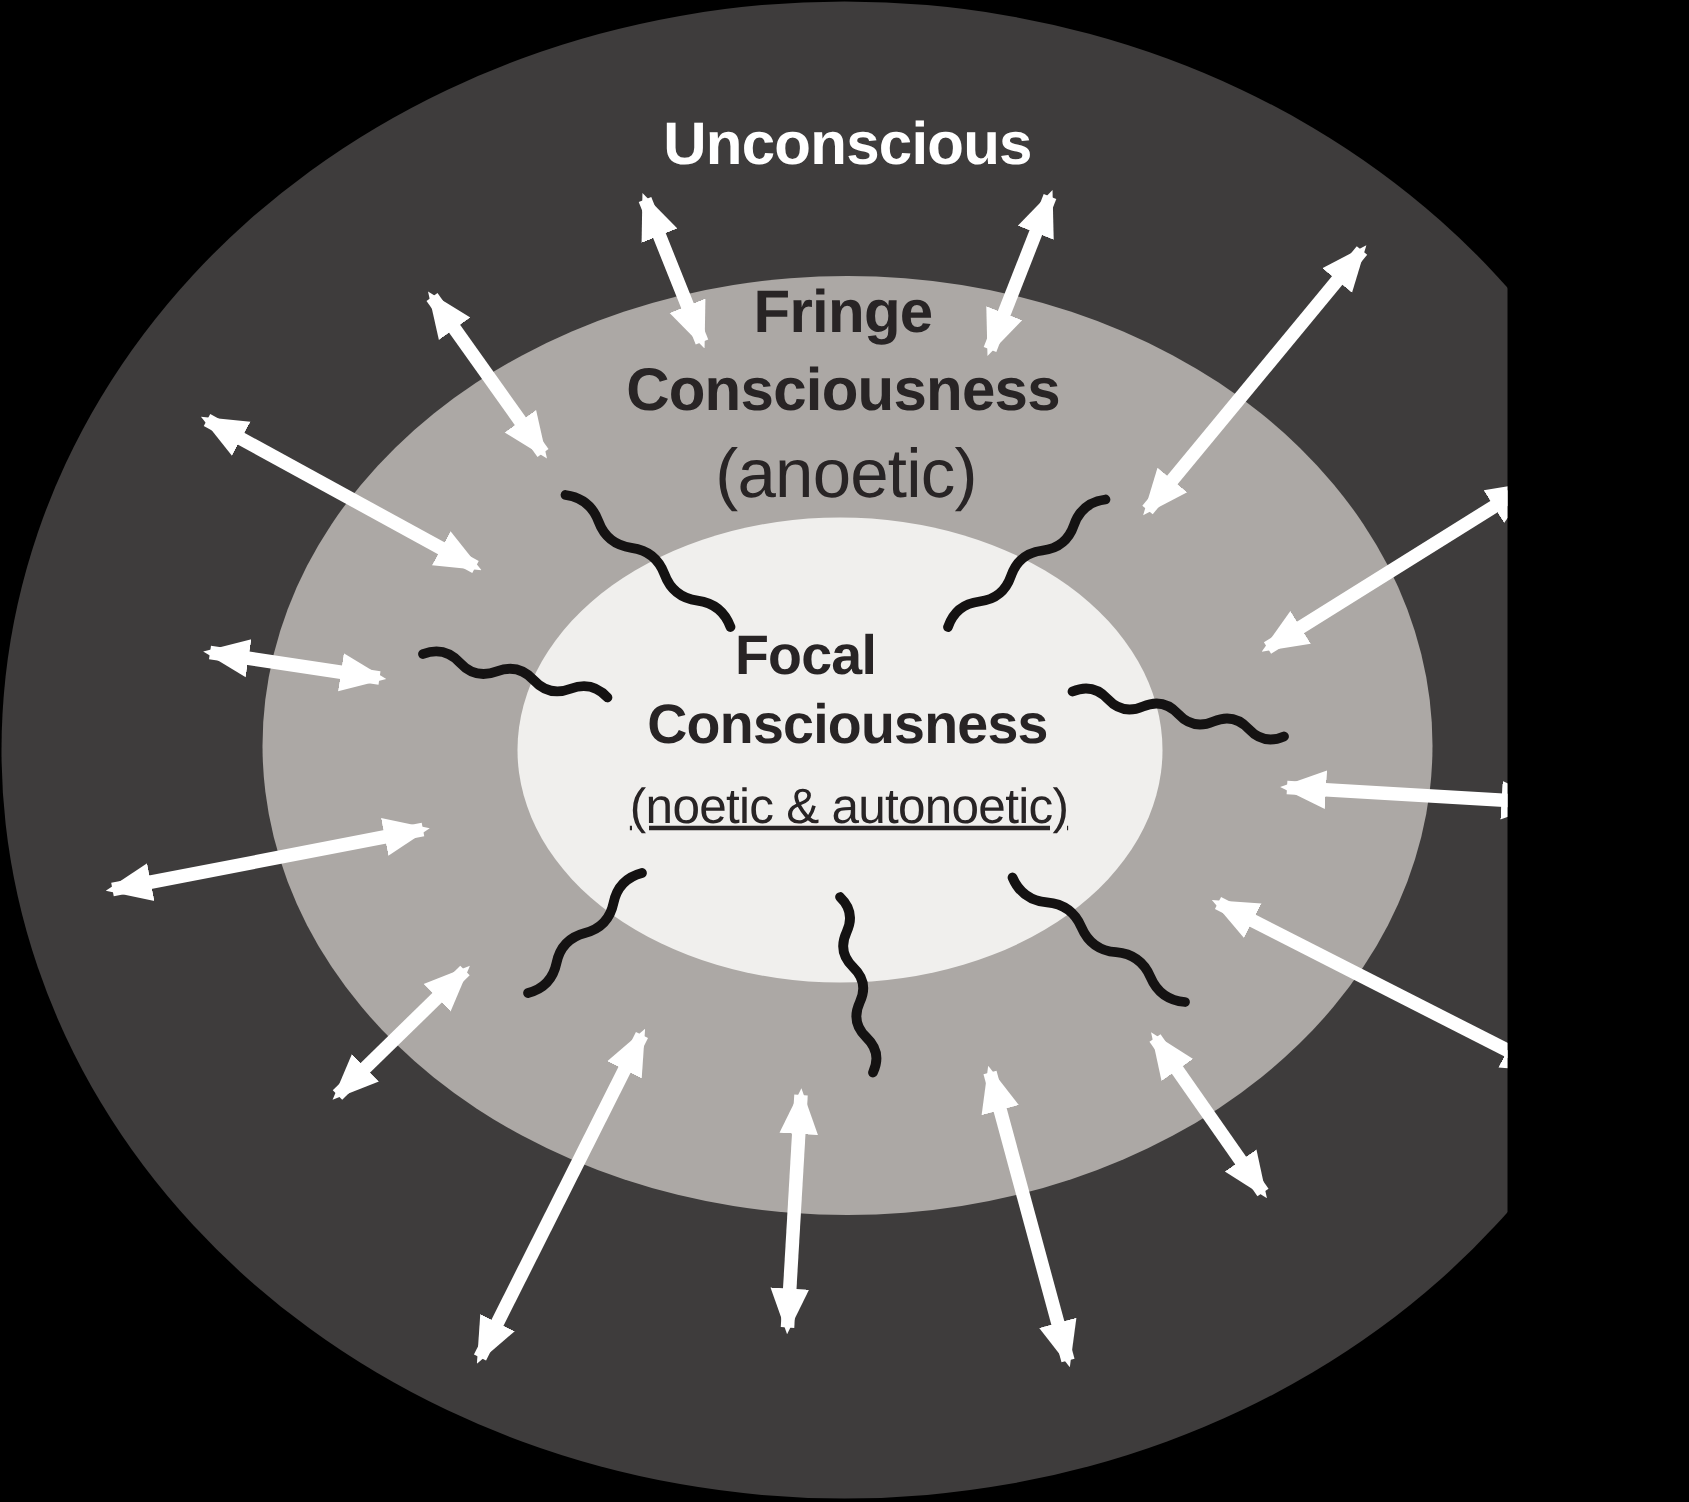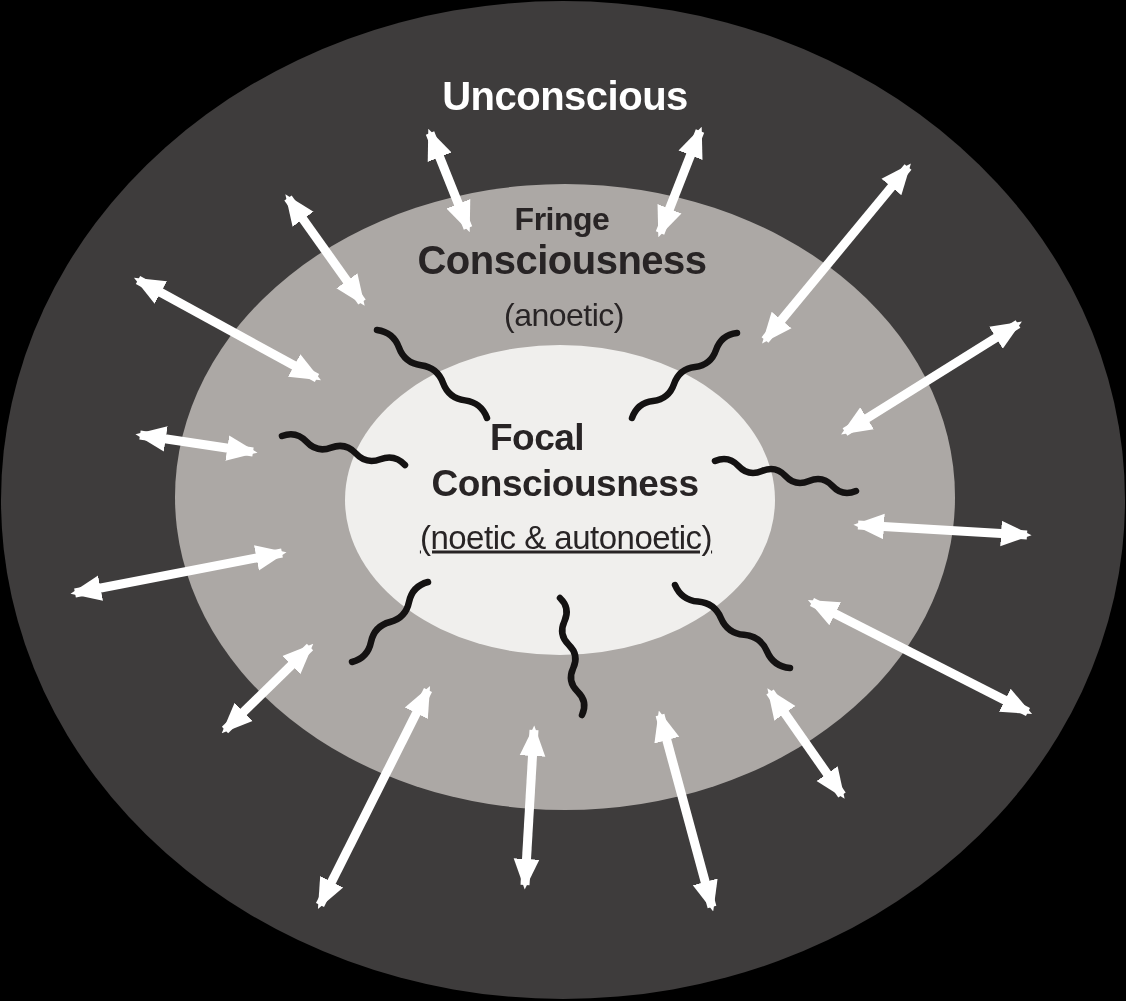--- a/index.html
+++ b/index.html
@@ -8,21 +8,21 @@
     --fringe-fill:#aca8a5;
     --focal-fill:#f0efed;
     --arrow:#ffffff;
     --squiggle:#141212;
     --label-on-dark:#ffffff;
     --label-on-light:#282425;
   }
   html,body{margin:0;padding:0;background:var(--bg);}
   #stage{
     position:relative;
-    width:1126px;height:1001px;
+    width:1005px;height:1001px;
     background:var(--bg);
     overflow:hidden;
     font-family:"Liberation Sans",sans-serif;
   }
   #diagram-svg{position:absolute;left:0;top:0;}
   .zone-unconscious{fill:var(--unconscious-fill);}
   .zone-fringe{fill:var(--fringe-fill);}
   .zone-focal{fill:var(--focal-fill);}
   .arrow-line{stroke:var(--arrow);stroke-width:9;stroke-linecap:butt;}
   .squiggle-path{stroke:var(--squiggle);stroke-width:6.5;fill:none;stroke-linecap:round;}
@@ -31,23 +31,23 @@
     position:absolute;
     transform:translate(-50%,-50%);
     white-space:nowrap;
     line-height:1;
     letter-spacing:-0.5px;
   }
   .lbl.bold{font-weight:700;}
   .lbl.on-dark{color:var(--label-on-dark);}
   .lbl.on-light{color:var(--label-on-light);}
   .lbl-unconscious{left:565px;top:96px;font-size:40px;}
-  .lbl-fringe-1{left:562px;top:219px;font-size:32px;}
+  .lbl-fringe-1{left:562px;top:208px;font-size:40px;}
   .lbl-fringe-2{left:562px;top:260px;font-size:40px;}
-  .lbl-fringe-q{left:564px;top:315px;font-size:32px;}
+  .lbl-fringe-q{left:564px;top:315px;font-size:46px;}
   .lbl-focal-1{left:537px;top:437px;font-size:37px;}
   .lbl-focal-2{left:565px;top:483px;font-size:37px;}
   .lbl-focal-q{left:566px;top:537px;font-size:33px;text-decoration:underline;}
 </style>
 </head>
 <body>
 
 <div id="stage">
 
   <svg id="diagram-svg" width="1126" height="1001" viewBox="0 0 1126 1001">

